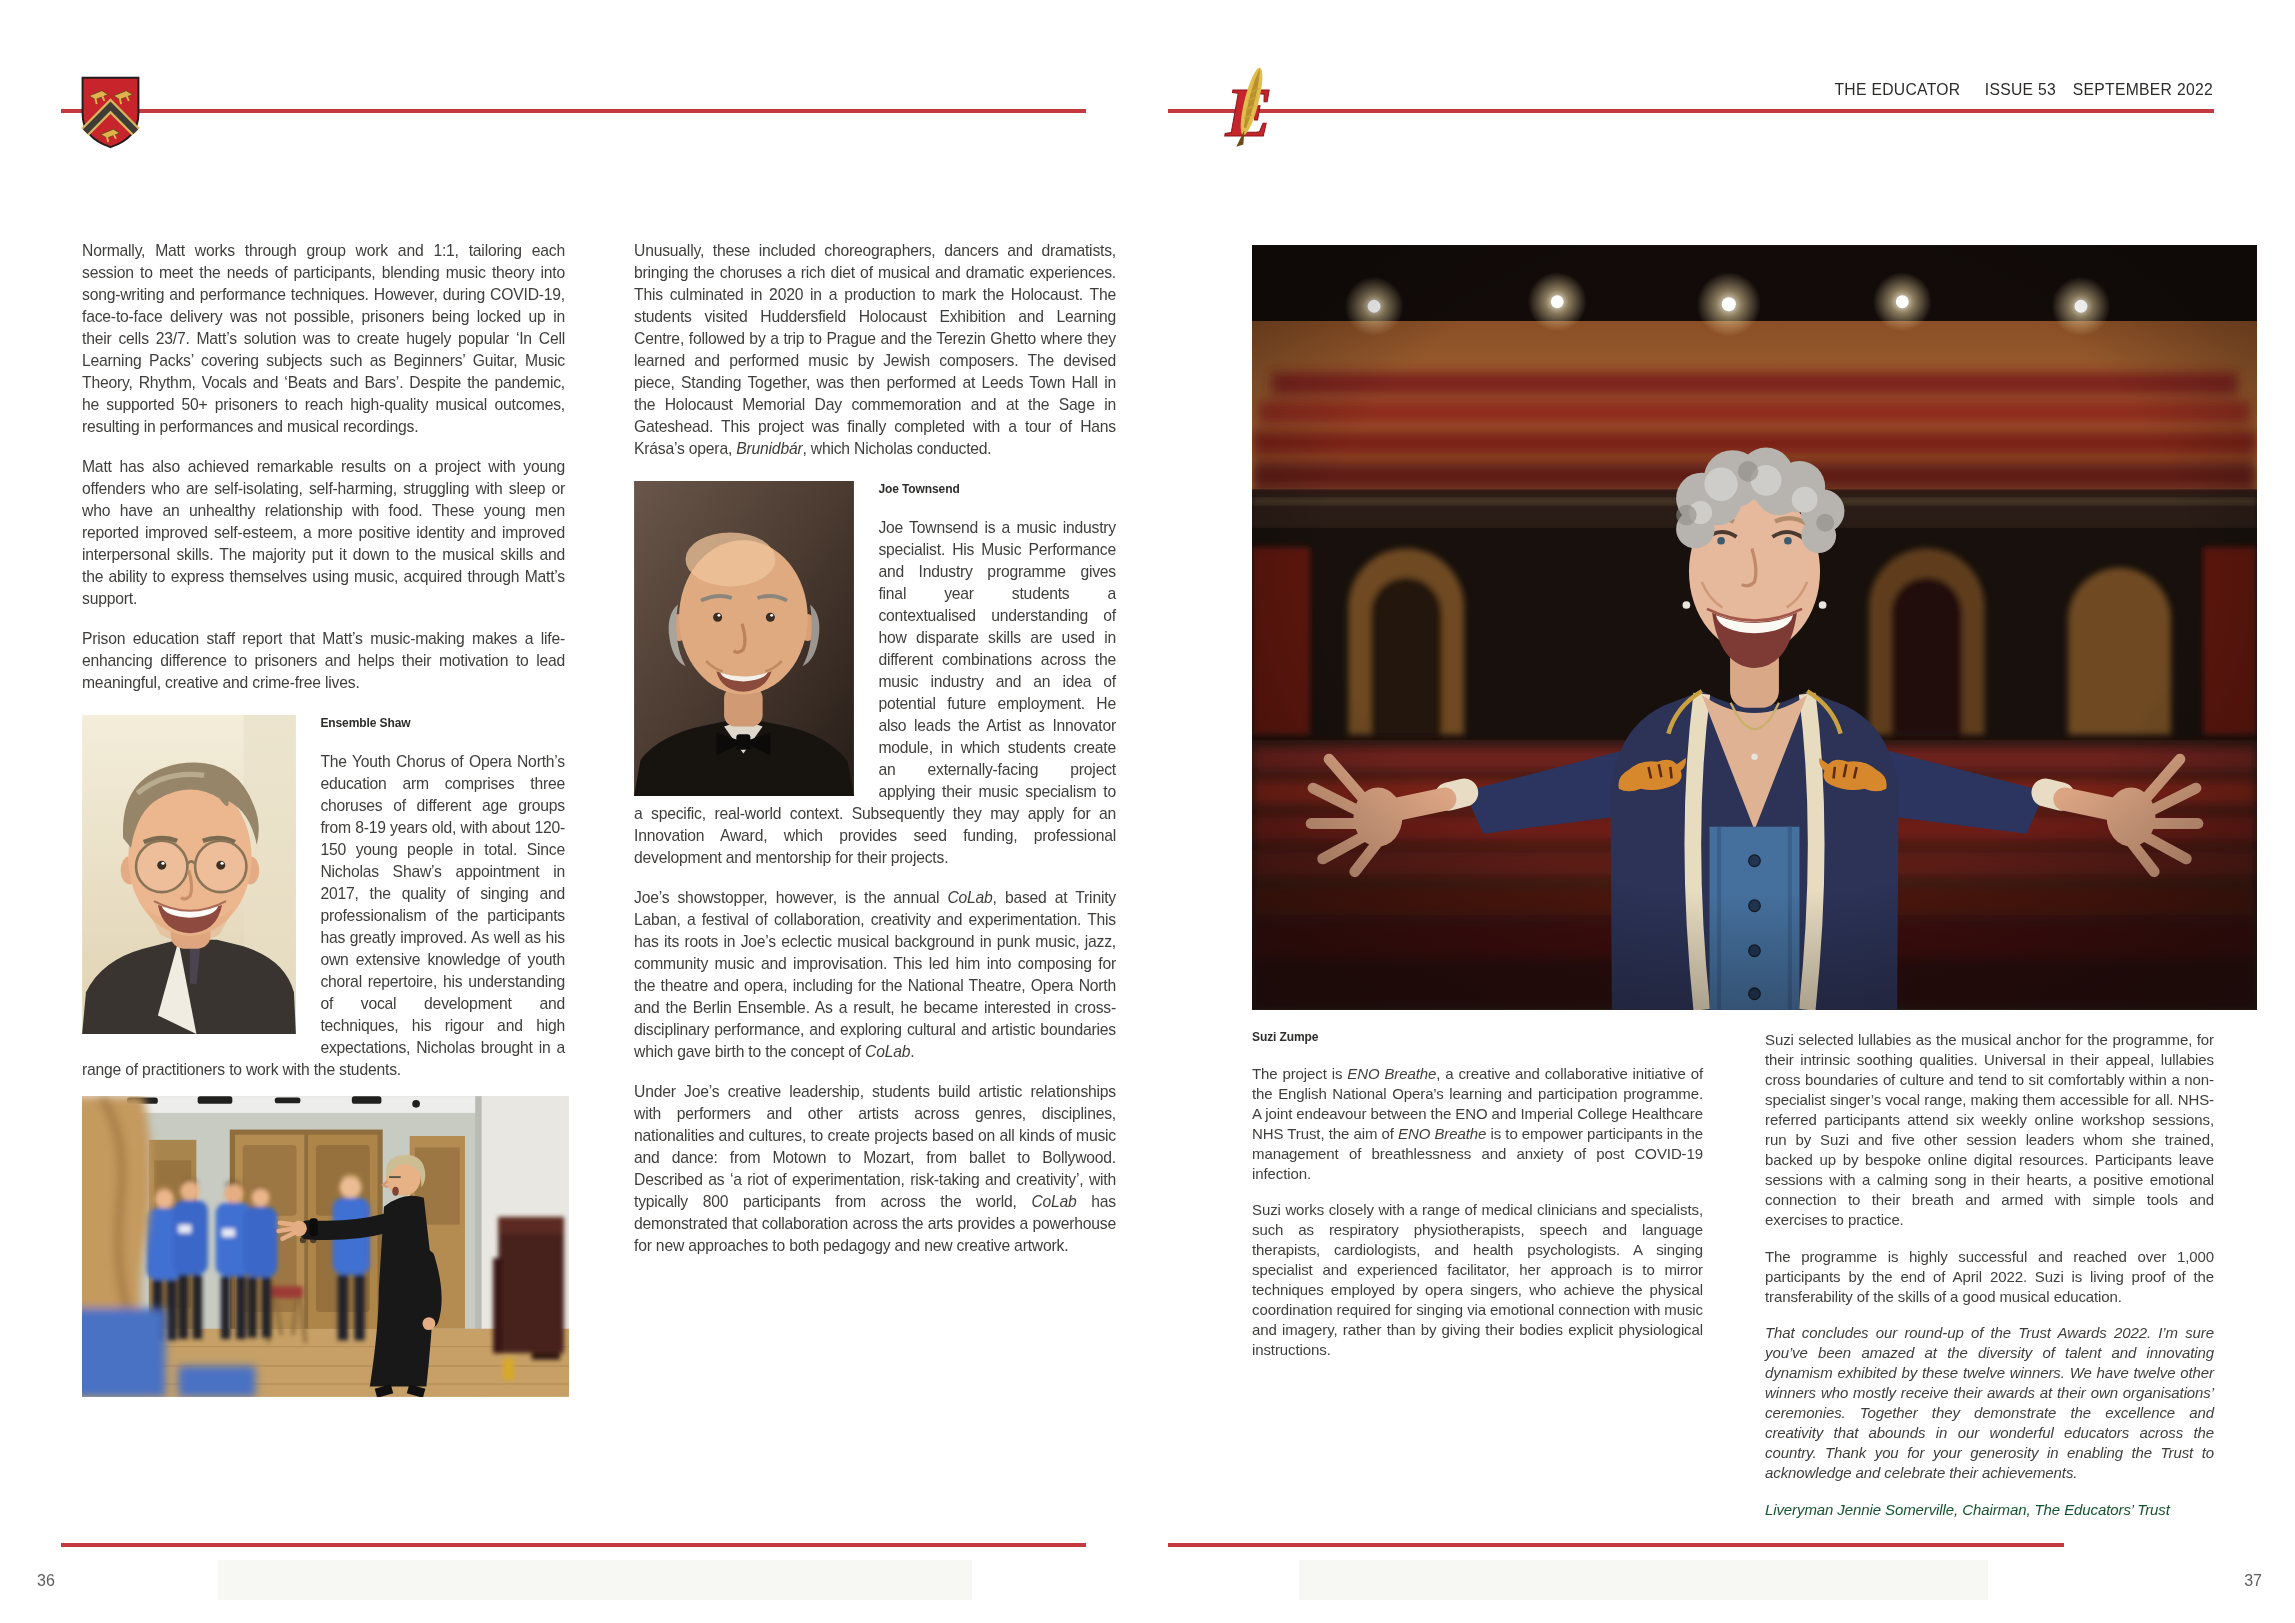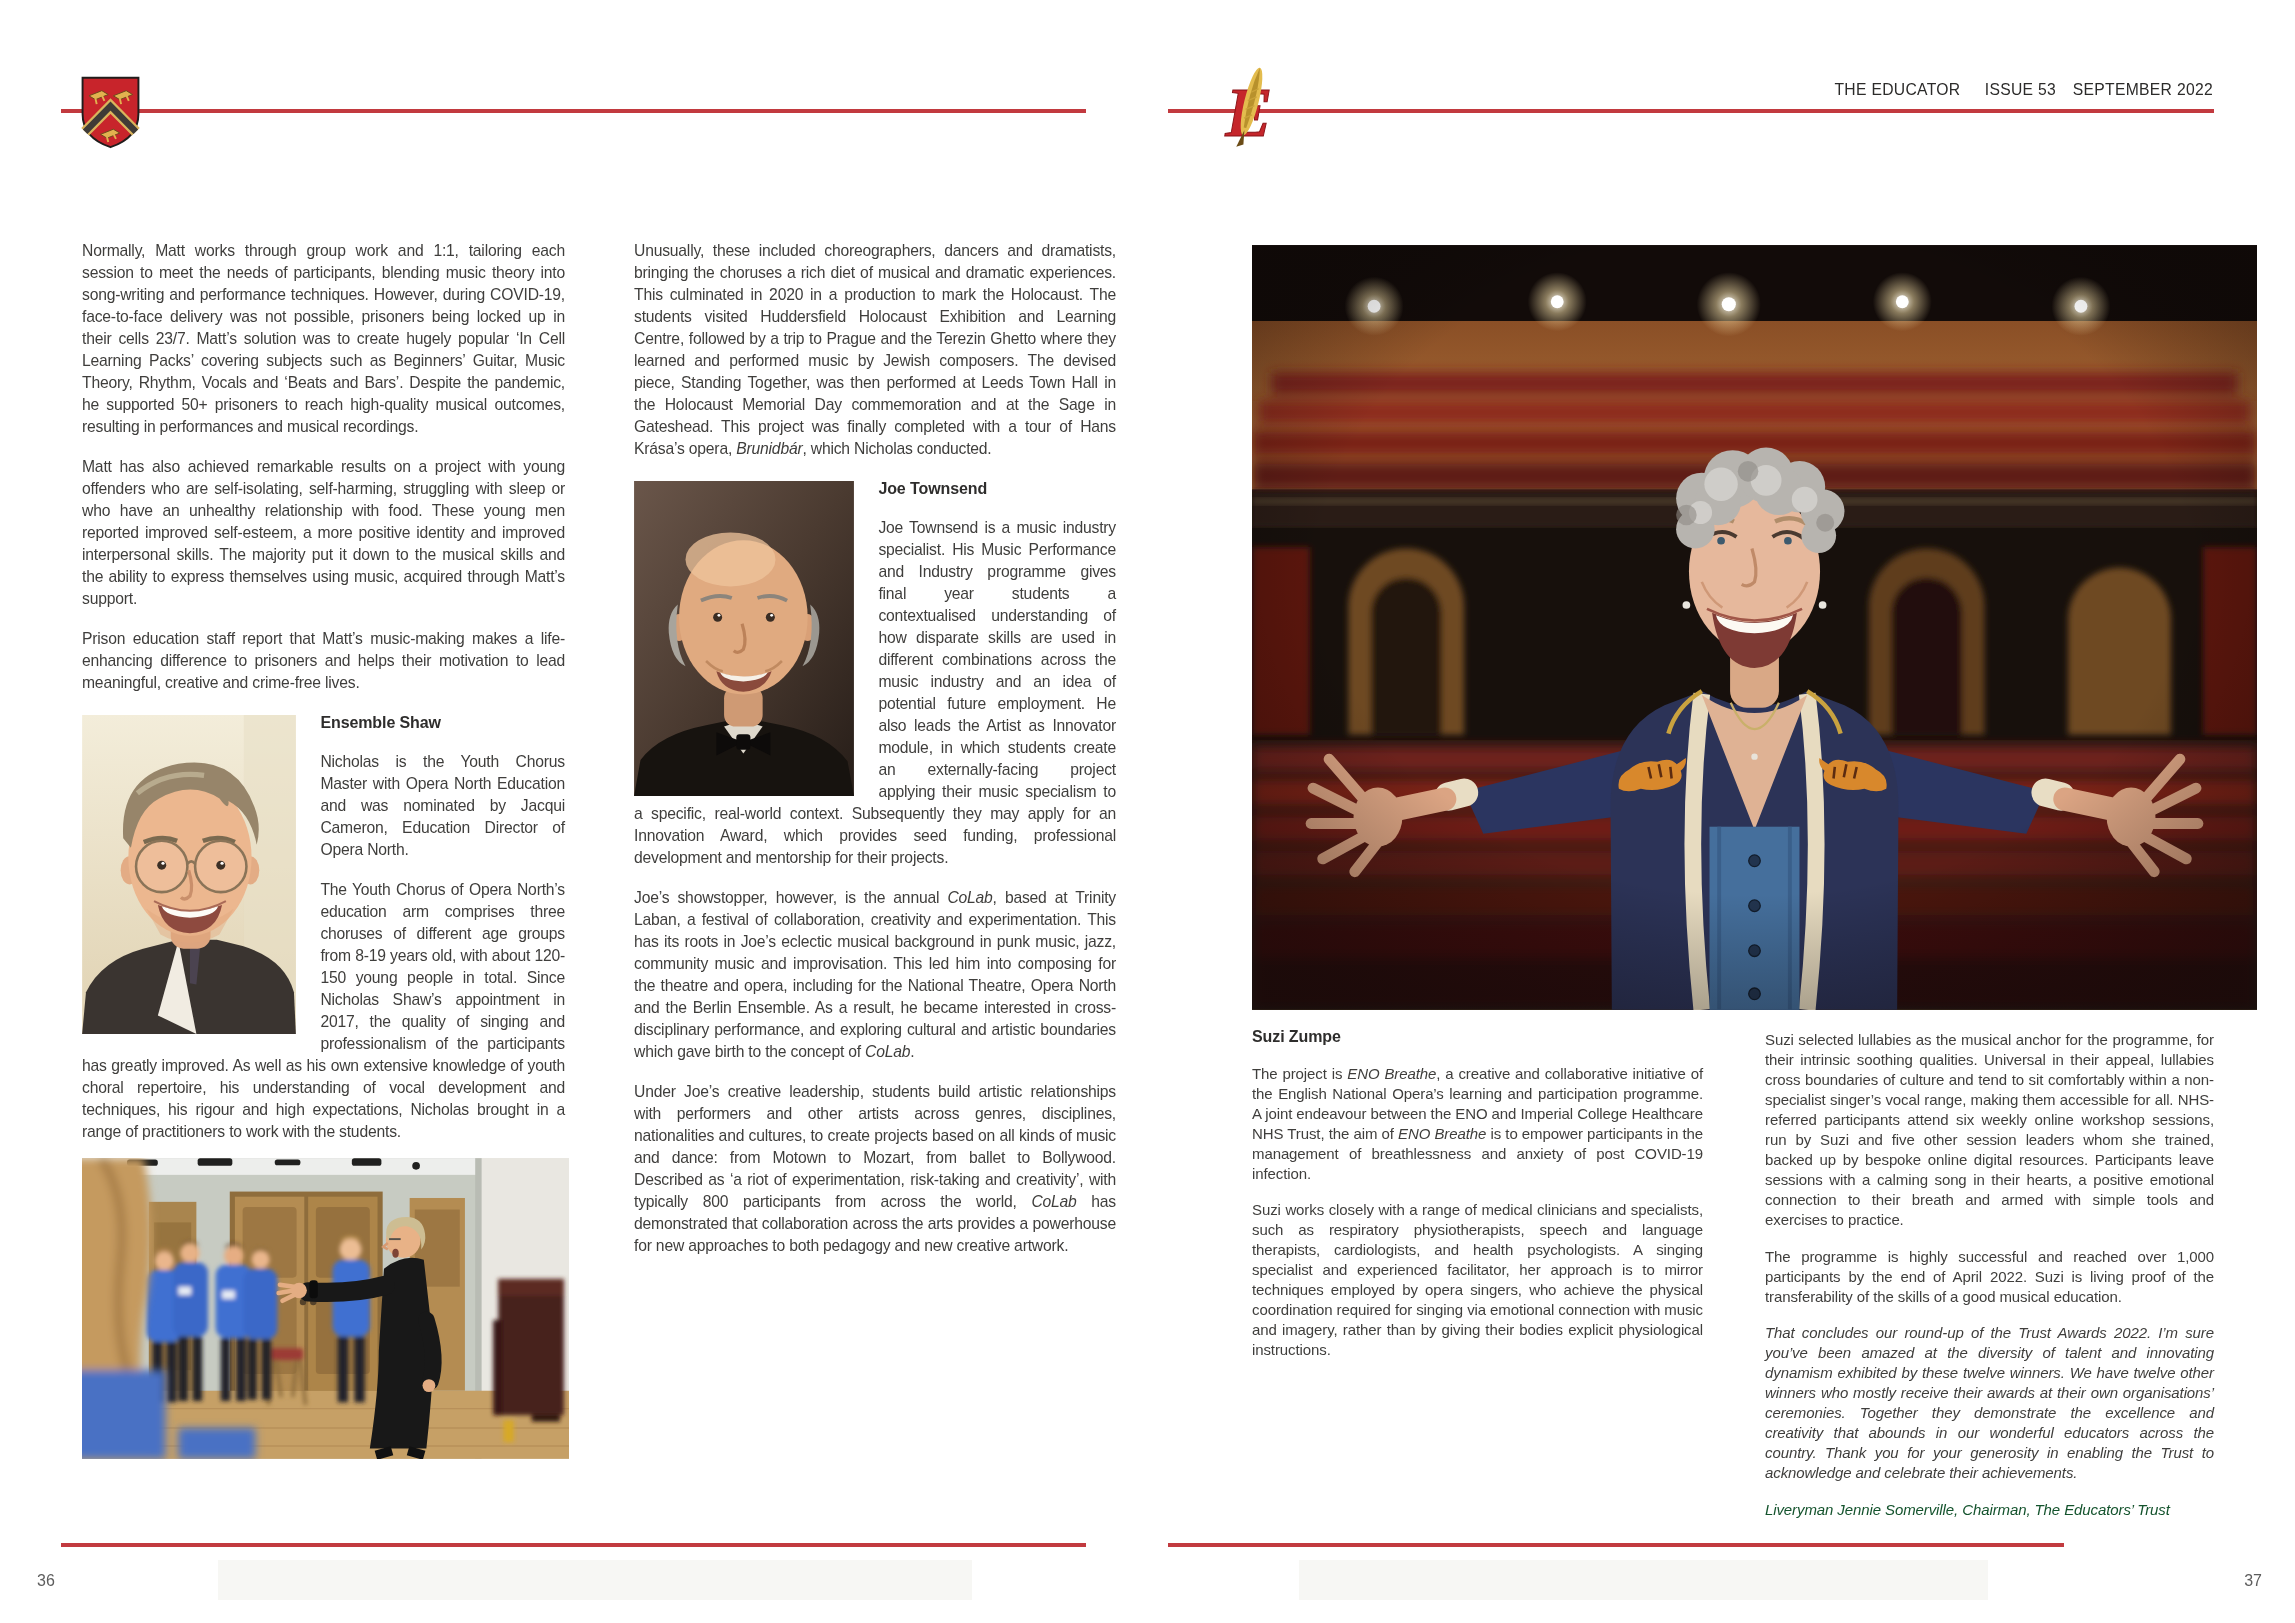--- a/index.html
+++ b/index.html
@@ -8,21 +8,21 @@
     position:relative; width:2295px; height:1623px;
     font-family:"Liberation Sans", sans-serif; color:#3f3e3c; overflow:hidden;
   }
   .abs { position:absolute; }
   .col { position:absolute; }
   .body-text p { text-align:justify; }
   .lp { font-size:15.7px; line-height:22px; letter-spacing:-0.2px; }
   .lp p { margin:0 0 18px 0; }
   .rp { font-size:15px; line-height:20px; letter-spacing:-0.1px; }
   .rp p { margin:0 0 16.7px 0; }
-  .name-h { font-weight:bold; font-size:16px; color:#2e2d2c; margin:0 0 16.7px 0; letter-spacing:-0.1px; }
+  .name-h { font-weight:bold; font-size:12px; color:#2e2d2c; margin:0 0 16.7px 0; letter-spacing:-0.1px; }
   .it { font-style:italic; }
   .p-italic { font-style:italic; }
   .signoff { text-align:right; font-style:italic; margin-top:2.6px; color:#14532d; }
   .float-photo { float:left; margin:2.6px 24.4px 6.4px 0; }
   .float-photo svg, .photo-block svg { display:block; }
   .redline { position:absolute; height:3.9px; background:#c23a3f; }
   .pagenum { position:absolute; font-size:16px; color:#5d5d5d; }
   .artifact { position:absolute; background:#f7f7f4; }
   .masthead { position:absolute; top:81px; right:82px; text-align:right;
     font-size:15.7px; color:#2c2b2a; letter-spacing:0.3px; }
@@ -102,21 +102,20 @@
         <circle cx="216" cy="234" r="7" fill="#3c3026"></circle>
       <circle cx="126" cy="231" r="2.5" fill="#fff"></circle>
         <circle cx="218" cy="231" r="2.5" fill="#fff"></circle>
       <path d="M166 242 q8 26 2 40 q-8 8 -14 2" stroke="#c98f6b" stroke-width="5" fill="none"></path>
       <path d="M118 296 Q168 314 218 296 Q210 338 168 340 Q126 338 118 296 Z" fill="#8e4a3f"></path>
       <path d="M124 298 Q168 312 212 298 Q206 314 168 316 Q130 314 124 298 Z" fill="#fdfbf6"></path>
       <path d="M112 290 q56 30 112 0" stroke="#a96a57" stroke-width="3" fill="none"></path>
     </svg>
   </div>
   <h3 class="name-h">Ensemble Shaw</h3>
-  <p><span>Nicholas is the Youth Chorus Master with Opera North Education and was nominated by Jacqui Cameron, Education Director of Opera North.</span></p>
   <p style="margin-bottom:0;"><span>The Youth Chorus of Opera North’s education arm comprises three choruses of different age groups from 8-19 years old, with about 120-150 young people in total. Since Nicholas Shaw’s appointment in 2017, the quality of singing and professionalism of the participants has greatly improved. As well as his own extensive knowledge of youth choral repertoire, his understanding of vocal development and techniques, his rigour and high expectations, Nicholas brought in a range of practitioners to work with the students.</span></p>
 
   <div class="choir-wrap photo-block" style="width:487px;">
     <svg viewBox="0 0 758 468" width="487" height="301">
       <defs>
         <filter id="cb" x="-20%" y="-20%" width="140%" height="140%">
             <feGaussianBlur stdDeviation="7"></feGaussianBlur>
           </filter>
         <filter id="cb3" x="-20%" y="-20%" width="140%" height="140%">
             <feGaussianBlur stdDeviation="3"></feGaussianBlur>

